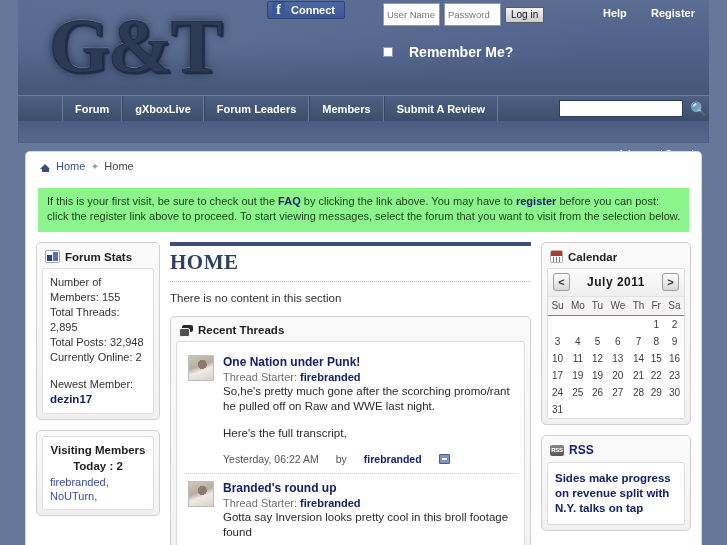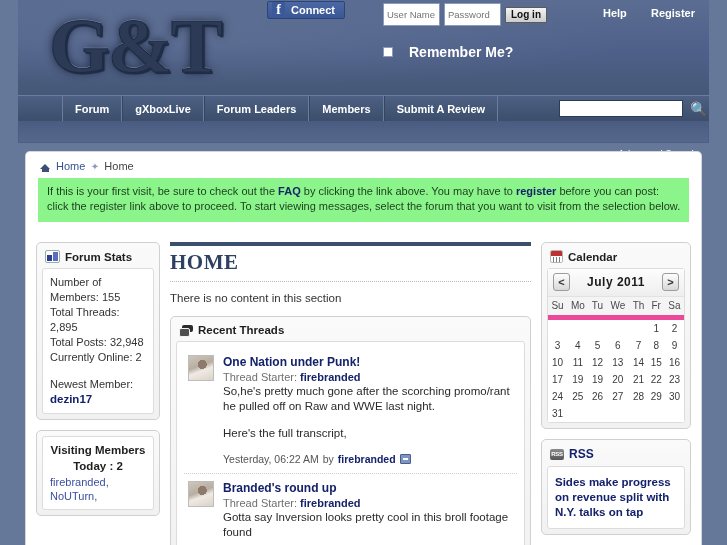--- a/index.html
+++ b/index.html
@@ -111,21 +111,20 @@
   #login-btn {
     height: 16px;
     padding: 0 5px;
     font-size: 10px;
     font-family: "Liberation Sans", sans-serif;
     border: 1px solid #5b5b5b;
     background: linear-gradient(180deg,#f4f4f4,#ccc);
     color: #111;
     cursor: pointer;
     border-radius: 1px;
-    font-weight: bold;
   }
   #remember-row {
     margin-top: 18px;
     display: flex; align-items: center; gap: 16px;
     color: #fff; font-weight: bold; font-size: 14px;
   }
   #remember-box {
     width: 10px; height: 10px;
     background: #fff;
     border: 1px solid #8e9bb5;
@@ -223,21 +222,21 @@
     width: 7px; height: 4px; background:#3b4e73;
   }
   .sep-icon {
     display:inline-block; width: 9px; height: 9px;
     color:#8d9bb5; font-size: 10px; line-height: 9px; text-align:center;
   }
   #breadcrumb .crumb-cur { color:#444; }
 
   
   #notice {
-    margin: 0 12px;
+    margin: 10px 12px;
     background: #8bf58b;
     color: #1c3d1c;
     font-size: 11px;
     line-height: 15px;
     padding: 6px 7px 8px 9px;
   }
   #notice b { color: #14216b; }
   #notice .lnk { color:#14216b; font-weight: bold; }
 
   
@@ -368,21 +367,21 @@
     font-size: 12px; font-weight: bold;
     color: #14216b; text-decoration: none; cursor: pointer;
     display: block; padding-bottom: 2px;
   }
   .t-starter { font-size: 11px; color: #6f6f6f; padding-bottom: 1px; }
   .t-starter a { color:#14216b; font-weight: bold; text-decoration:none; cursor:pointer; }
   .t-excerpt { font-size: 11.5px; color: #2a2a2a; line-height: 15px; }
   .t-excerpt p { margin: 0 0 12px 0; }
   .t-meta {
     font-size: 10.5px; color: #555;
-    display: flex; align-items: center; gap: 4px;
+    display: flex; align-items: center; gap: 17px;
     margin-top: 2px;
   }
   .t-meta a { color:#14216b; font-weight:bold; text-decoration:none; cursor:pointer;}
   .lastpost-icon {
     display:inline-block;
     width: 11px; height: 10px;
     background: #7f93c4;
     border: 1px solid #4a5e8e;
     border-radius: 1px;
     position: relative;
@@ -431,21 +430,21 @@
     width: 100%;
     border-collapse: collapse;
     font-size: 10px;
     color: #3b3b3b;
   }
   #cal-table th {
     font-weight: normal;
     color: #4a4a4a;
     padding: 3px 0 4px 0;
     background: #f4f4f4;
-    border-bottom: 5px solid #ec4899;
+    border-bottom: 1px solid #ec4899;
   }
   #cal-table td {
     text-align: center;
     padding: 3px 0;
     background: #fff;
   }
   #cal-table td.empty { color: transparent; }
 
   
   .rss-icon {

